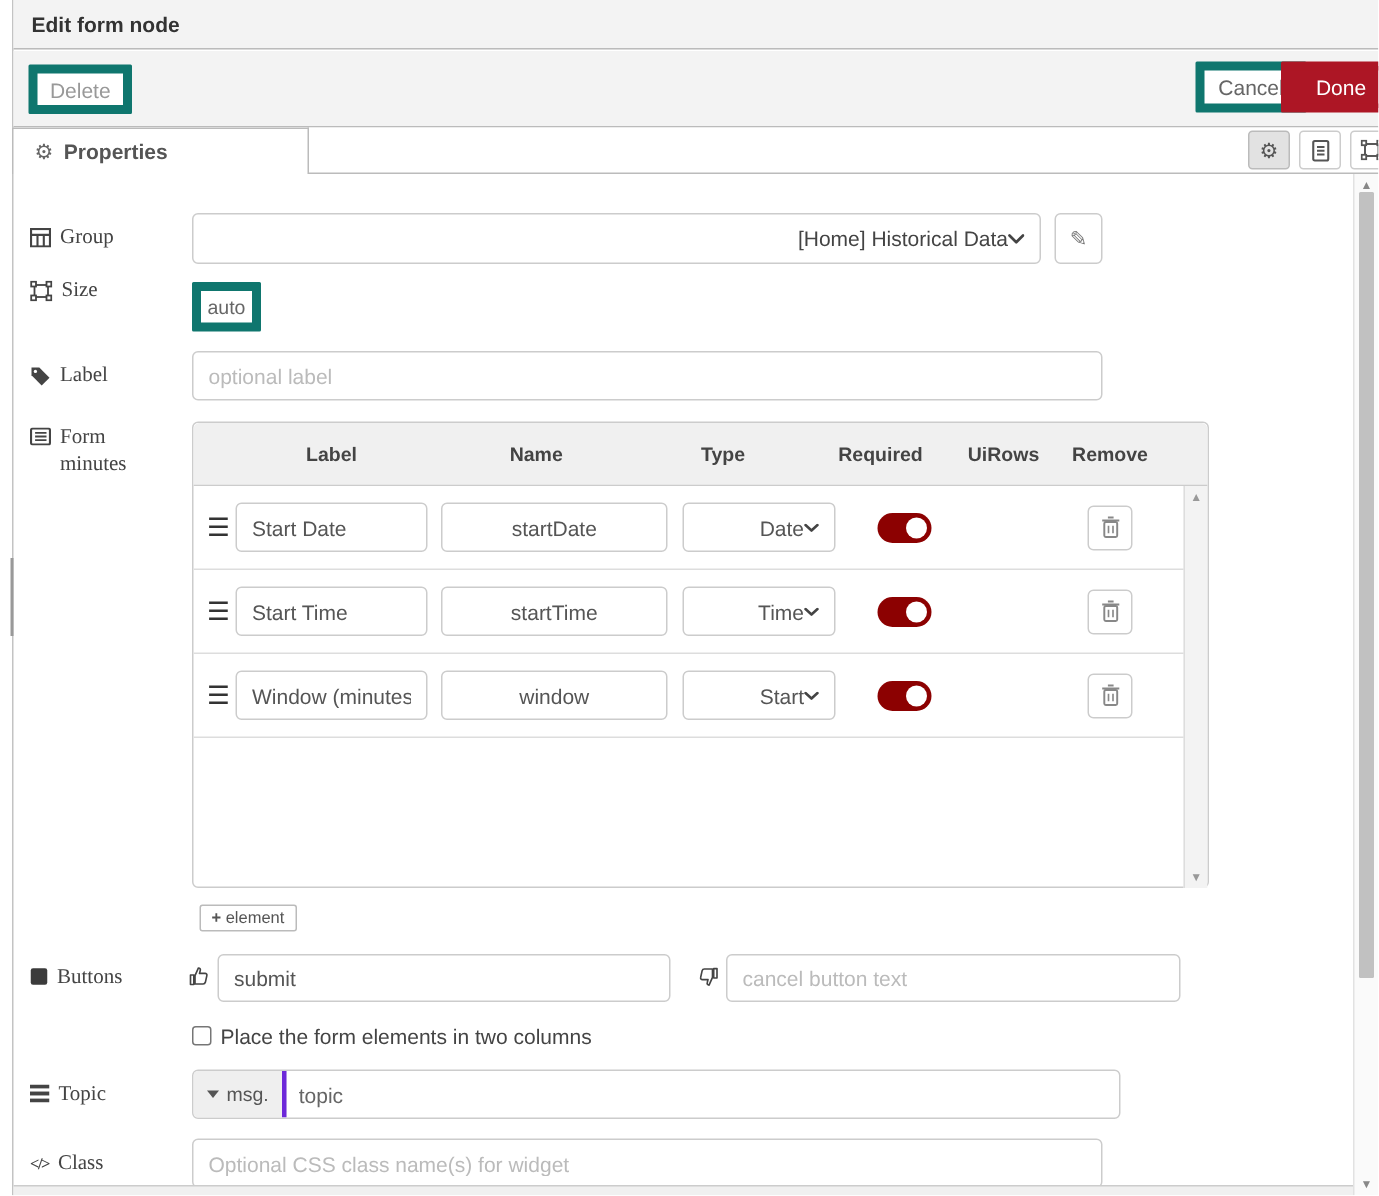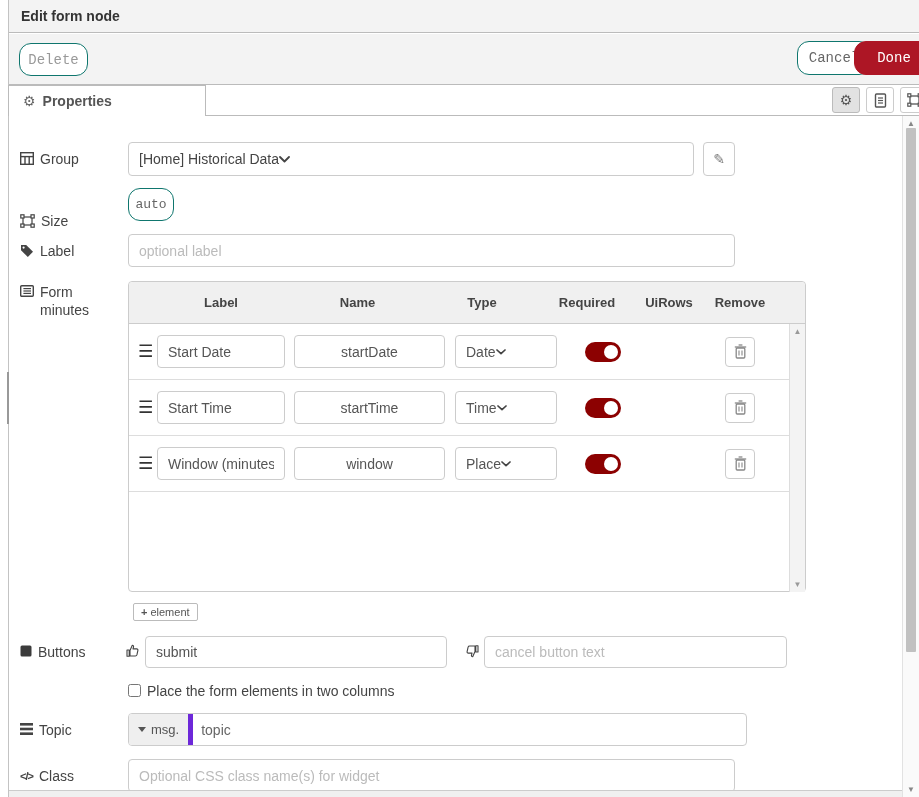--- a/index.html
+++ b/index.html
@@ -11,42 +11,42 @@
   
   .tray-edge { left:8px; top:0; bottom:0; width:1px; background:#c3c3c3; }
   .tray-grip { left:7px; top:372px; height:52px; width:2px; background:#999; }
 
   
   .hdr { left:9px; right:0; top:0; height:33px; background:#f3f3f3; border-bottom:1px solid #bbb;
          display:flex; align-items:center; padding-left:12px; font-weight:bold; color:#333; }
 
   
   .tbar { left:9px; right:0; top:34px; height:51px; background:#f3f3f3; border-bottom:1px solid #bbb; }
-  .btn { display:inline-flex; align-items:center; justify-content:center; border:1px solid #0f766e;
-         border-radius:12px; background:#fff; color:#666; cursor:pointer; font-size:14px;font-family:Liberation Mono, monospace; }
+  .btn { display:inline-flex; align-items:center; justify-content:center; border:6px solid #0f766e;
+         border-radius:1px; background:#fff; color:#666; cursor:pointer; font-size:14px; }
   .btn-delete { left:10px; top:9px; width:69px; height:33px; color:#999; }
   .btn-cancel { left:788px; top:7px; width:74px; height:34px; }
   .btn-done { left:845px; top:7px; width:80px; height:34px; background:var(--accent); border-color:var(--accent); color:#fff; }
 
   
   .tabbar { left:9px; right:0; top:85px; height:31px; background:#fff; border-bottom:1px solid #bbb; }
   .tab { left:8px; top:85px; width:198px; height:31px; background:#fff; border:1px solid #bbb; border-bottom:none;
          display:flex; align-items:center; gap:7px; padding-left:14px; font-weight:bold; color:#555; z-index:3; }
   .tab .gear { font-size:14px; color:#666; }
   .mini-btn { top:87px; width:28px; height:26px; border:1px solid #ccc; border-radius:3px; background:#fff;
               display:flex; align-items:center; justify-content:center; color:#555; }
   .mini-btn.sel { background:#e2e2e2; border-color:#bbb; }
 
   
-  .row-label { display:flex; align-items:flex-start; gap:6px; color:#444; width:100px; line-height:1.3; }
+  .row-label { display:flex; align-items:flex-start; gap:6px; color:#444; width:100px; line-height:1.3;font-family:Liberation Serif, serif; }
   .row-label svg, .row-label .txticon { margin-top:2px; flex:none; }
   .input, .selbox { border:1px solid #ccc; border-radius:4px; background:#fff; height:33px;
                     font-family:inherit; font-size:14px; color:#555; padding:0 10px; }
   .input::placeholder { color:#bbb; opacity:1; }
-  .selbox { display:flex; align-items:center; justify-content:flex-start; cursor:pointer; }
+  .selbox { display:flex; align-items:center; justify-content:flex-end; cursor:pointer; }
   .chev { flex:none; }
   .icon-btn { border:1px solid #ccc; border-radius:4px; background:#fff; display:flex; align-items:center;
               justify-content:center; color:#888; cursor:pointer; }
 
   
   .fe-table { left:128px; top:281px; width:678px; height:311px; border:1px solid #ccc; border-radius:4px; background:#fff; }
   .fe-head { height:42px; background:#f0f0f0; border-bottom:1px solid #ccc; border-radius:4px 4px 0 0;
              display:flex; align-items:center; font-weight:bold; font-size:13px; color:#444; }
   .fe-head span { text-align:center; }
   .fe-body { position:relative; height:268px; overflow:hidden; }
@@ -64,21 +64,21 @@
 
   .add-el { left:133px; top:603px; height:18px; padding:0 7px; font-size:11px; color:#555; border:1px solid #bbb;
             border-radius:2px; background:#fff; display:inline-flex; align-items:center; gap:3px; cursor:pointer; }
 
   .thumb { color:#444; }
   .cbx { width:13px; height:13px; accent-color:#666; }
 
   
   .typed { left:128px; top:713px; width:619px; height:33px; border:1px solid #ccc; border-radius:4px;
            display:flex; align-items:stretch; background:#fff; overflow:hidden; }
-  .typed .pfx { background:#efefef; border-right:5px solid #6d28d9; display:flex; align-items:center; gap:5px;
+  .typed .pfx { background:#efefef; border-right:3px solid #6d28d9; display:flex; align-items:center; gap:5px;
                 padding:2px 9px; color:#555; font-size:13px; cursor:pointer; }
   .typed .caret { width:0; height:0; border-left:4px solid transparent; border-right:4px solid transparent;
                   border-top:5px solid #555; }
   .typed .val { display:flex; align-items:center; padding:0 8px; color:#666; }
 
   
   .bstrip { left:9px; right:17px; top:790px; height:7px; background:#f0f0f0; border-top:1px solid #ccc; z-index:4; }
   .pg-scroll { right:0; top:116px; width:17px; bottom:0; background:#fafafa; border-left:1px solid #e2e2e2; z-index:5; }
   .pg-scroll .arr { position:absolute; left:0; right:0; text-align:center; color:#888; font-size:8px; }
   .pg-thumb { position:absolute; left:3px; width:10px; top:12px; height:524px; background:#c1c1c1; border-radius:1px; }
@@ -139,21 +139,21 @@
   <div class="abs selbox" style="left:128px; top:142px; width:566px; height:34px; color:#444;">
     <span>[Home] Historical Data</span>
     <svg class="chev" width="11" height="7" viewBox="0 0 11 7">
       <polyline points="1,1 5.5,5.5 10,1" fill="none" stroke="#444" stroke-width="1.8" stroke-linecap="round" stroke-linejoin="round"></polyline>
     </svg>
   </div>
   <button class="abs icon-btn" style="left:703px; top:142px; width:32px; height:34px;">
     <span style="font-size:14px; color:#777;">✎</span>
   </button>
 
-  <div class="abs row-label" style="left:20px; top:212px;">
+  <div class="abs row-label" style="left:20px; top:185px;">
     <svg width="15" height="14" viewBox="0 0 15 14">
       <rect x="3" y="3" width="9" height="8" fill="none" stroke="#444" stroke-width="1.2"></rect>
       <rect x="0.8" y="0.8" width="3.2" height="3.2" fill="#fff" stroke="#444" stroke-width="1.2"></rect>
       <rect x="11" y="0.8" width="3.2" height="3.2" fill="#fff" stroke="#444" stroke-width="1.2"></rect>
       <rect x="0.8" y="10" width="3.2" height="3.2" fill="#fff" stroke="#444" stroke-width="1.2"></rect>
       <rect x="11" y="10" width="3.2" height="3.2" fill="#fff" stroke="#444" stroke-width="1.2"></rect>
     </svg>
     <span>Size</span>
   </div>
   <button class="abs btn" style="left:128px; top:188px; width:46px; height:33px; color:#666; font-size:13px;">auto</button>
@@ -235,21 +235,21 @@
             <line x1="8" y1="6.5" x2="8" y2="11.5" stroke="#888" stroke-width="1.1"></line>
           </svg>
         </button>
       </div>
 
       <div class="fe-row">
         <span class="drag">☰</span>
         <input class="input in-label" type="text" value="Window (minutes)" style="">
         <input class="input in-name" type="text" value="window" style="">
         <div class="selbox sel-type">
-          <span>Place</span>
+          <span>Start</span>
           <svg class="chev" width="10" height="6" viewBox="0 0 10 6">
               <polyline points="1,1 5,4.7 9,1" fill="none" stroke="#444" stroke-width="1.7" stroke-linecap="round" stroke-linejoin="round"></polyline>
             </svg>
         </div>
         <div class="toggle">
             <div class="knob"></div>
           </div>
         <button class="icon-btn trash-btn">
           <svg width="13" height="15" viewBox="0 0 13 15">
             <rect x="2.2" y="4" width="8.6" height="10" rx="1" fill="none" stroke="#888" stroke-width="1.3"></rect>

